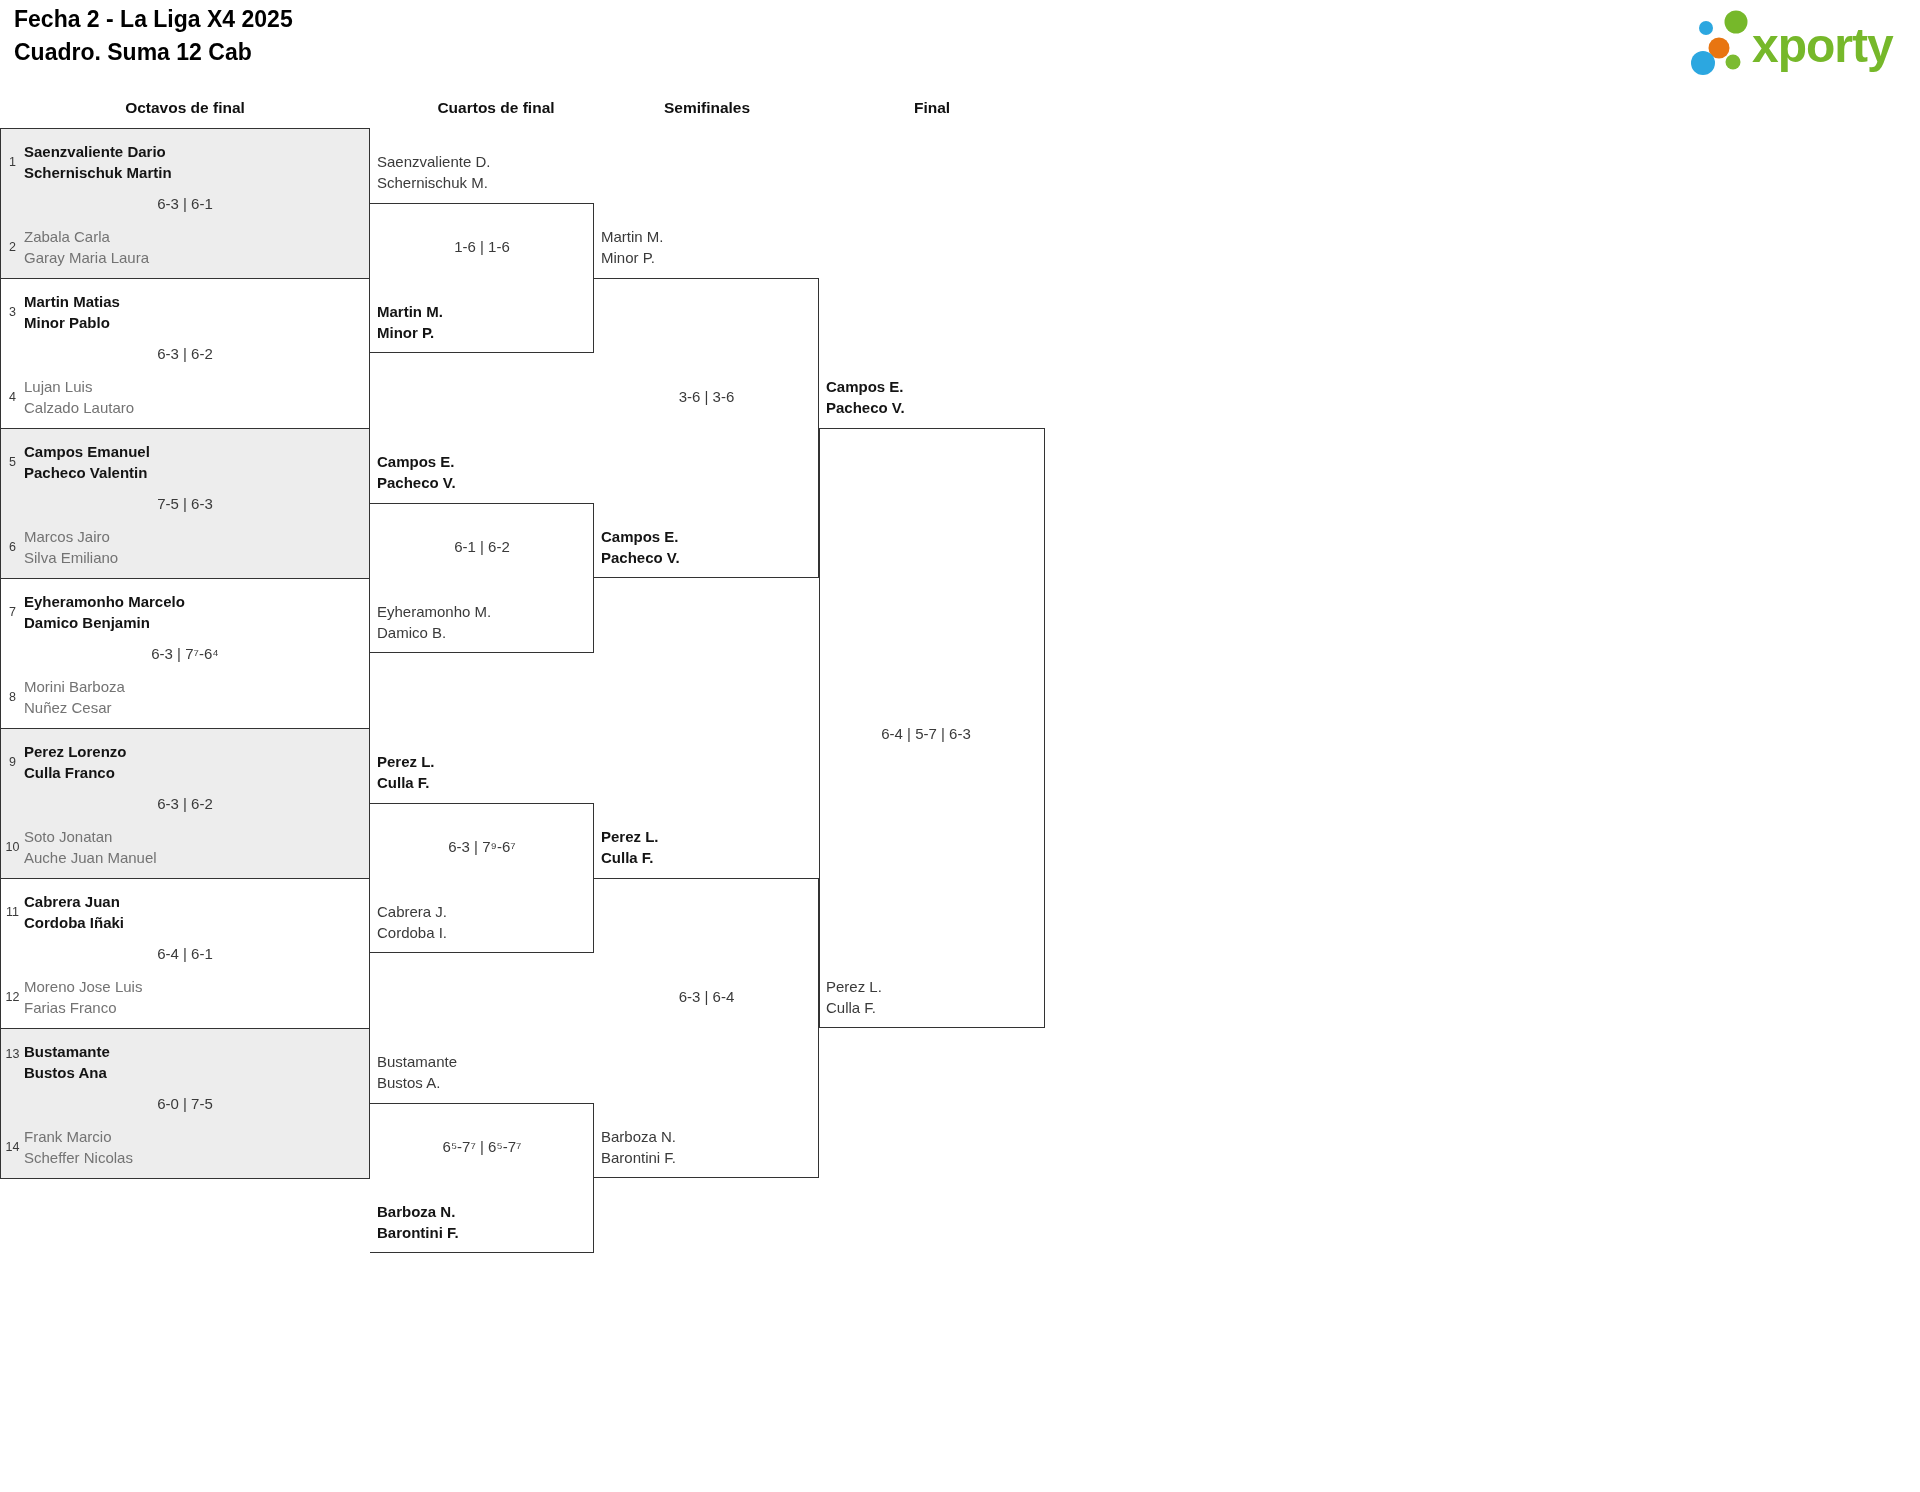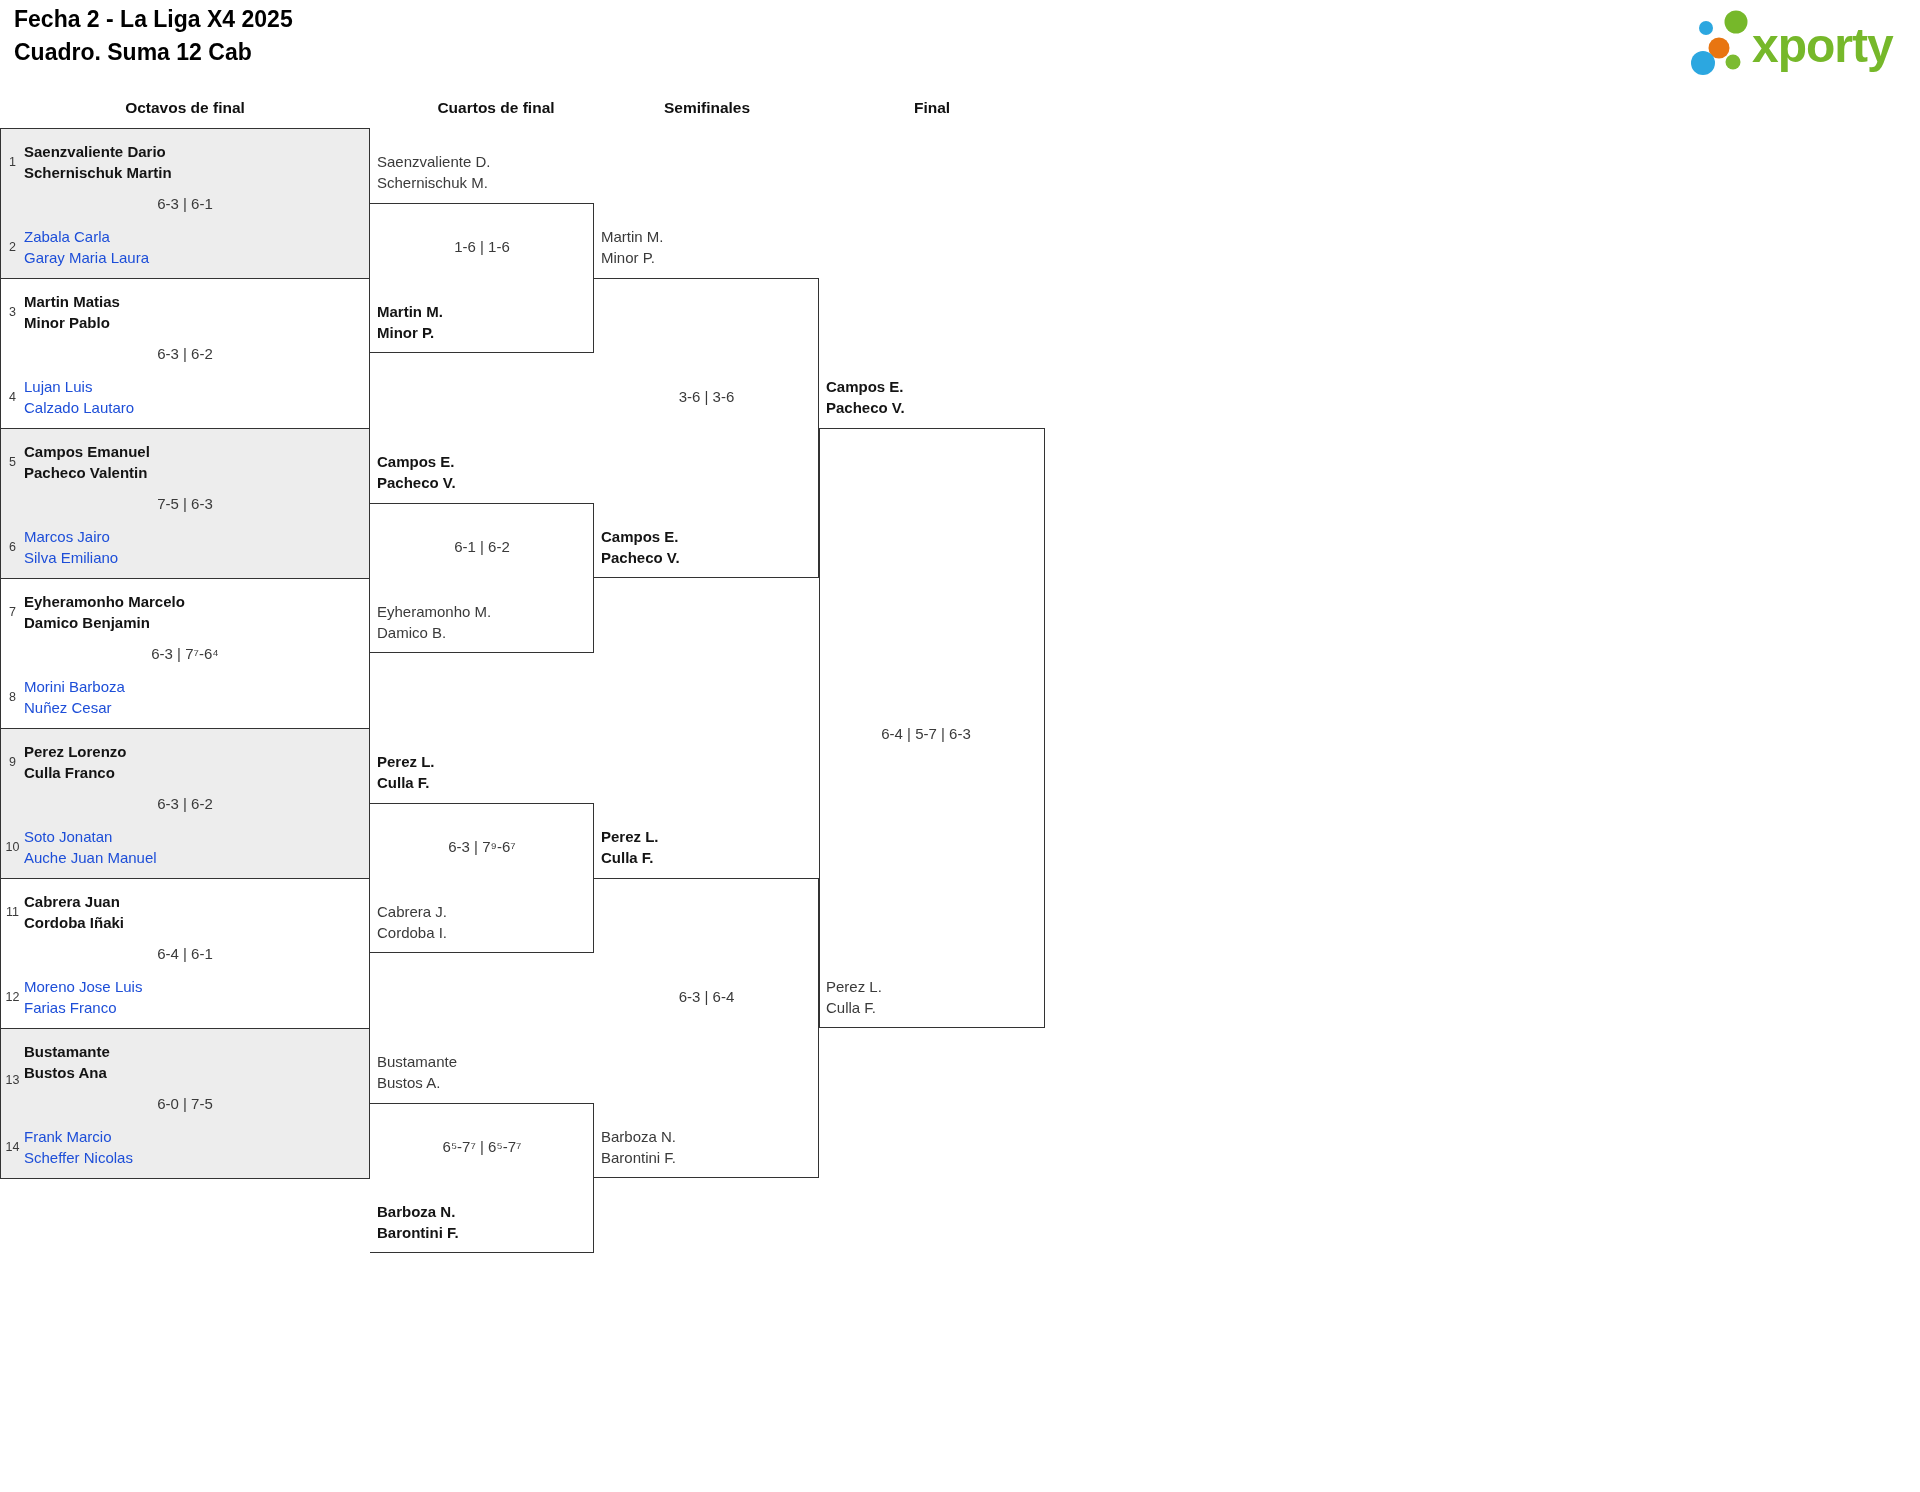--- a/index.html
+++ b/index.html
@@ -4,21 +4,21 @@
 <style>
   html,body{margin:0;padding:0;background:#fff;font-family:"Liberation Sans",sans-serif;}
   .stage{position:relative;width:1920px;height:1492px;background:#fff;overflow:hidden;}
   .title-block{position:absolute;left:4px;top:3px;color:#000;}
   .title-line{font-size:23px;font-weight:700;line-height:33px;white-space:nowrap;margin-left:10px;}
   .colhead{position:absolute;top:99px;transform:translateX(-50%);font-size:15.5px;font-weight:600;color:#101010;white-space:nowrap;}
   
   .m{position:absolute;left:0;width:370px;height:151px;border:1px solid #333;box-sizing:border-box;background:#fff;}
   .m.alt{background:#ededed;}
   .seed{position:absolute;left:2px;width:19px;height:42px;line-height:42px;text-align:center;font-size:12.5px;color:#3a3a3a;}
-  .team{position:absolute;left:23px;font-size:15px;line-height:21px;color:#1d4ed8;white-space:nowrap;}
+  .team{position:absolute;left:23px;font-size:15px;line-height:21px;color:#737373;white-space:nowrap;}
   .team.w,.lbl.w{font-weight:700;color:#141414;}
   .mscore{position:absolute;left:0;width:100%;top:64px;text-align:center;font-size:15px;line-height:21px;color:#3a3a3a;}
   
   .conn{position:absolute;border:1px solid #333;border-left:none;box-sizing:border-box;background:transparent;}
   .conn.full{border-left:1px solid #333;}
   .lbl{position:absolute;font-size:15px;line-height:21px;color:#3a3a3a;white-space:nowrap;}
   .cscore{position:absolute;text-align:center;font-size:15px;line-height:21px;color:#3a3a3a;}
   
   .logo{position:absolute;left:1680px;top:8px;width:240px;height:72px;}
 </style>
@@ -126,21 +126,21 @@
     </div>
     <div class="mscore">6-4 | 6-1</div>
     <div class="seed" style="top:97px">12</div>
     <div class="team" style="top:97px">
       <div>Moreno Jose Luis</div>
       <div>Farias Franco</div>
     </div>
   </div>
 
   <div class="m alt" style="top:1028px">
-    <div class="seed" style="top:30px">13</div>
+    <div class="seed" style="top:4px">13</div>
     <div class="team w" style="top:12px">
       <div>Bustamante</div>
       <div>Bustos Ana</div>
     </div>
     <div class="mscore">6-0 | 7-5</div>
     <div class="seed" style="top:97px">14</div>
     <div class="team" style="top:97px">
       <div>Frank Marcio</div>
       <div>Scheffer Nicolas</div>
     </div>

